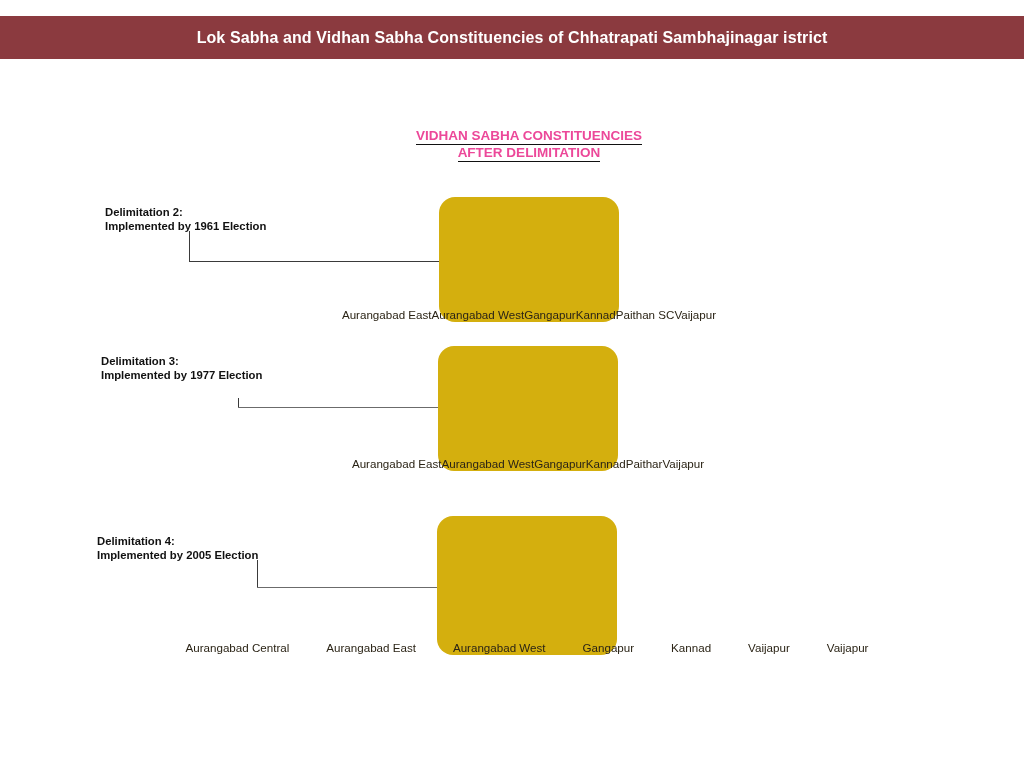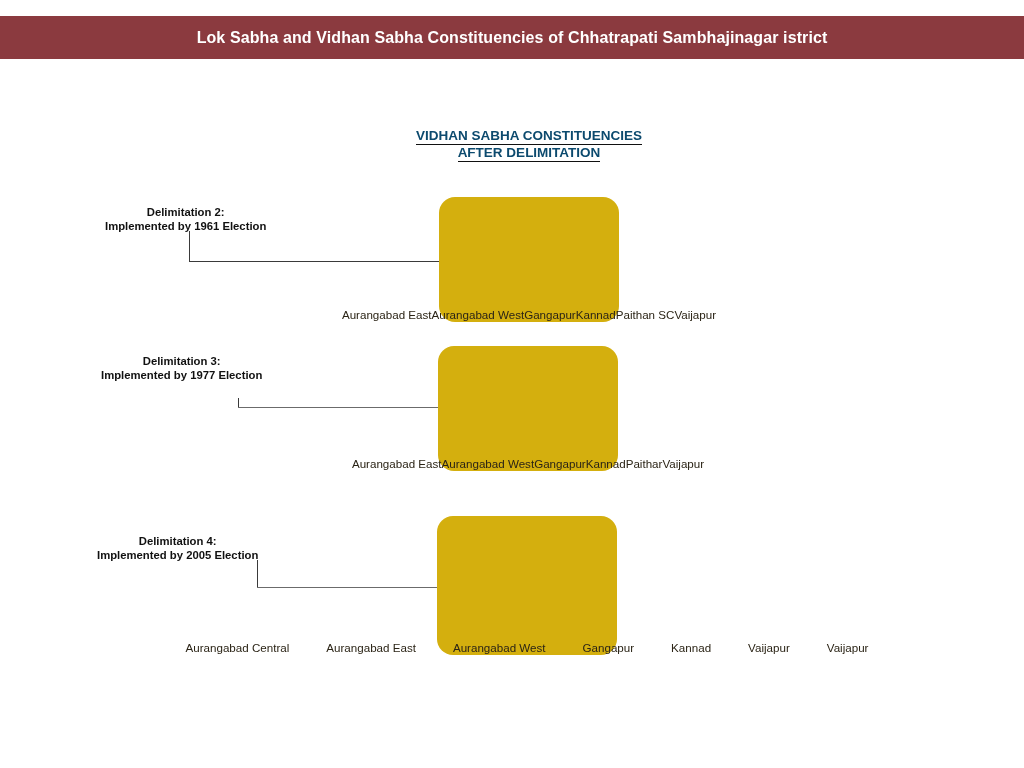--- a/index.html
+++ b/index.html
@@ -42,40 +42,39 @@
     line-height: 1;
   }
 
   
   #section-heading {
     position: absolute;
     left: 339px;
     top: 128px;
     width: 380px;
     text-align: center;
-    color: #0c4a6e;
+    color: #ec4899;
     font-size: 13.5px;
     font-weight: bold;
     line-height: 15.6px;
   }
   #section-heading .hl {
     display: inline-block;
     border-bottom: 1.4px solid #111111;
     padding-bottom: 0.5px;
   }
 
   
   .delim-label {
     position: absolute;
     color: #111111;
     font-size: 11.3px;
     font-weight: bold;
     line-height: 14px;
     white-space: nowrap;
-    text-align: center;
   }
   #delim-label-1 { left: 105px; top: 205px; }
   #delim-label-2 { left: 101px; top: 354px; }
   #delim-label-3 { left: 97px;  top: 534px; }
 
   
   .conn-v {
     position: absolute;
     width: 1.3px;
     background: #3a3a3a;

